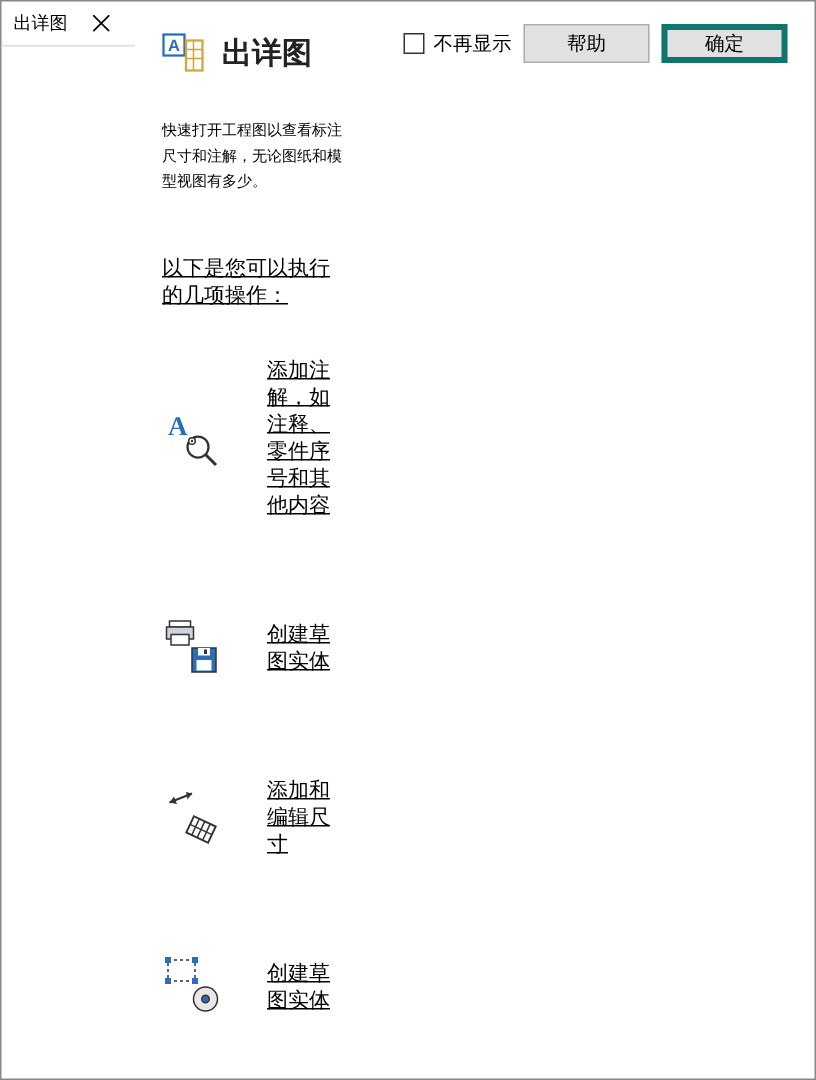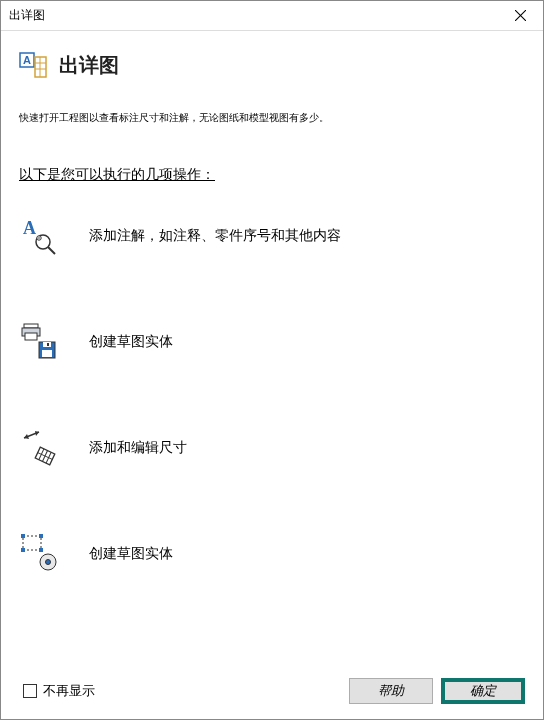--- a/index.html
+++ b/index.html
@@ -9,21 +9,20 @@
     font-size: 13px;
     color: #000;
     background: #fff;
   }
   .dialog {
     width: 544px;
     height: 720px;
     background: #fff;
     border: 1px solid #888;
     display: flex;
-    flex-direction: column;
     position: relative;
   }
   .titlebar {
     height: 30px;
     display: flex;
     align-items: center;
     justify-content: space-between;
     padding-left: 8px;
     border-bottom: 1px solid #ddd;
     font-size: 12px;
@@ -77,20 +76,21 @@
   }
   .op-icon-cell {
     width: 40px;
     height: 40px;
     display: flex;
     align-items: flex-start;
     justify-content: flex-start;
   }
   .op-text {
     font-size: 14px;
+    text-decoration: underline;
   }
   .footer {
     height: 56px;
     display: flex;
     align-items: center;
     padding: 0 18px 0 22px;
     gap: 8px;
   }
   .checkbox-wrap {
     display: flex;
@@ -108,21 +108,20 @@
   }
   .btn {
     min-width: 84px;
     height: 26px;
     border: 1px solid #adadad;
     background: #e1e1e1;
     font-size: 13px;
     font-family: inherit;
     cursor: pointer;
     padding: 0 10px;
-    font-style: italic;
   }
   .btn.primary {
     border: 4px solid #0f766e;
     background: #e1e1e1;
   }
 </style>
 </head>
 <body>
 
 <div class="dialog">

